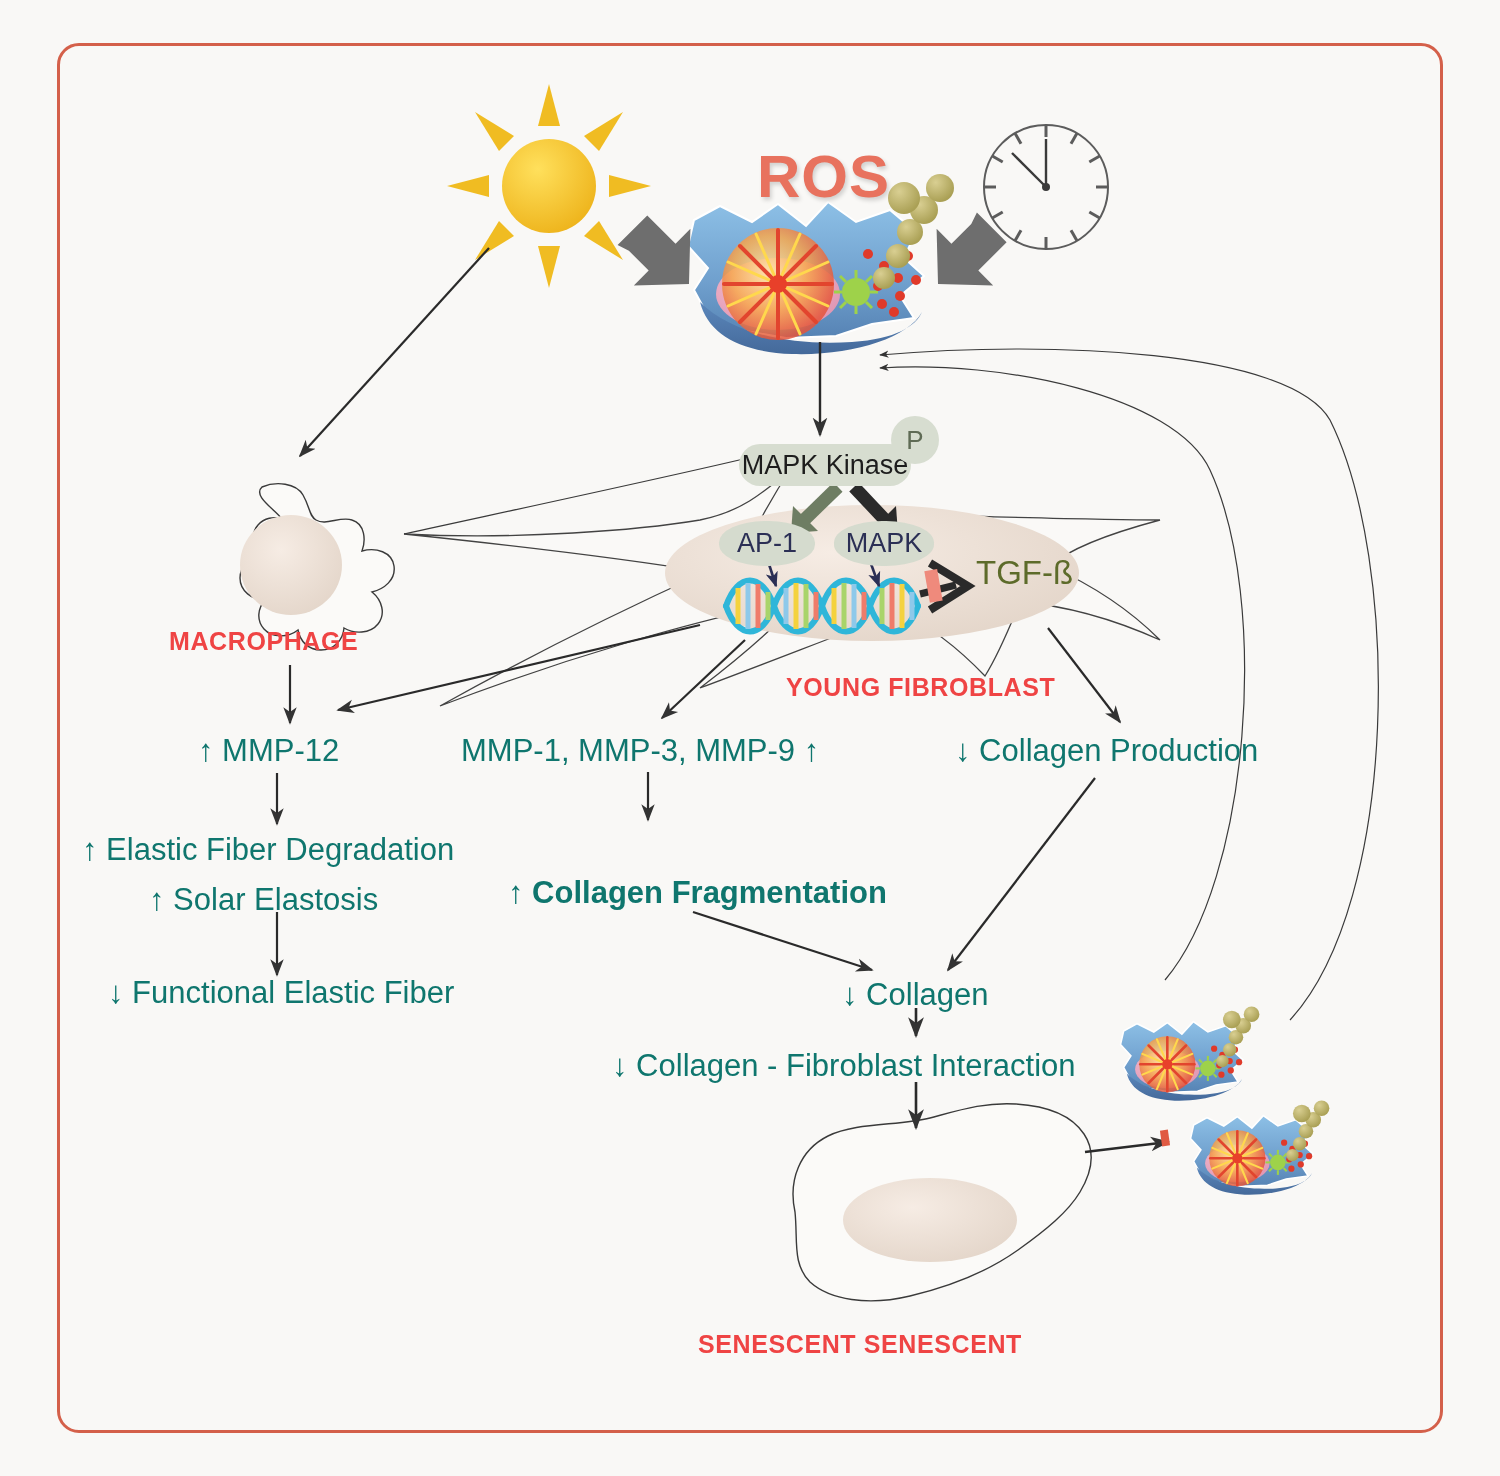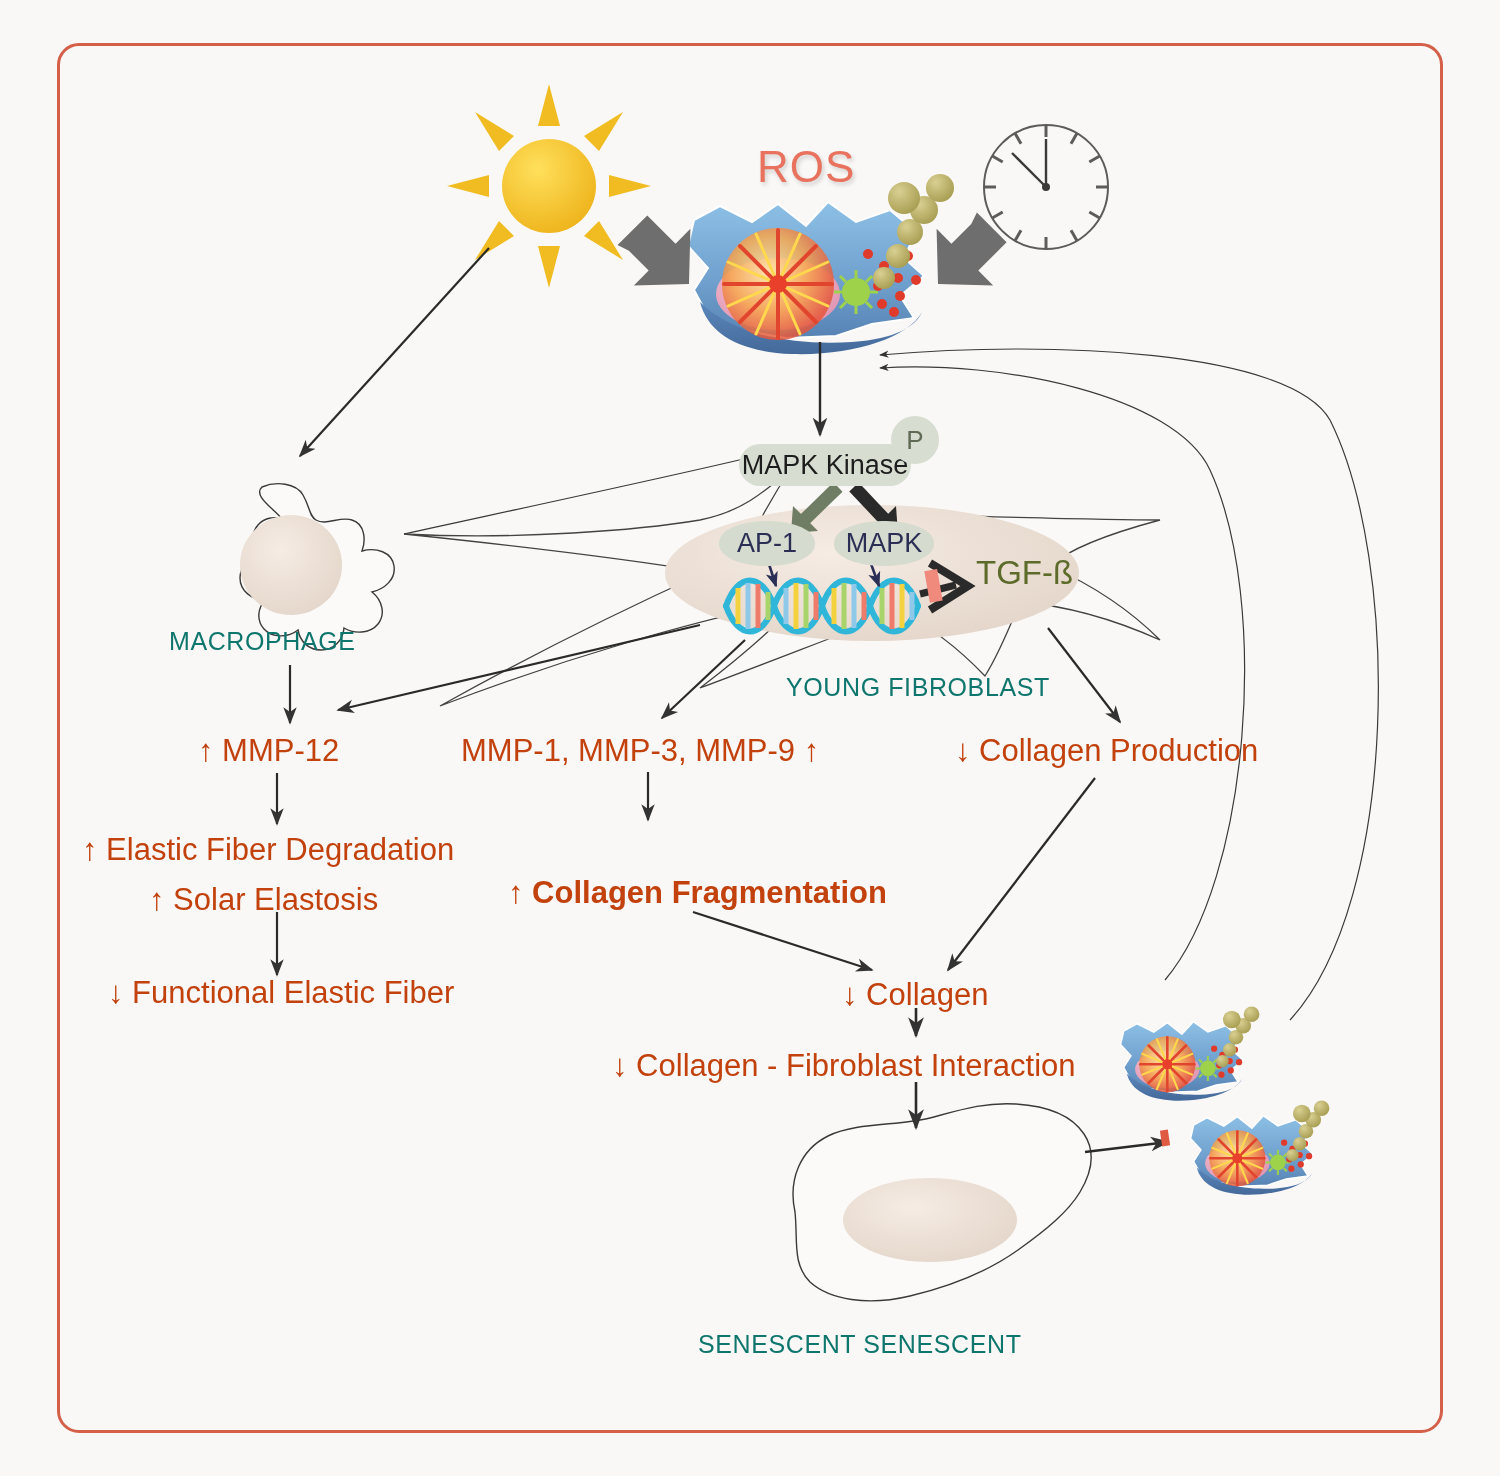--- a/index.html
+++ b/index.html
@@ -13,26 +13,26 @@
   #frame{
     position:absolute;left:57px;top:43px;
     width:1386px;height:1390px;
     border:3px solid #d4604a;
     border-radius:22px;
     background:#f9f8f6;
     box-sizing:border-box;
   }
   svg.layer{position:absolute;left:0;top:0;width:1500px;height:1476px;overflow:visible;}
   .lbl{position:absolute;white-space:nowrap;}
-  .cap{color:#0f766e;font-weight:normal;letter-spacing:.6px;}
-  .red{color:#c2410c;font-weight:400;}
+  .cap{color:#ef4444;font-weight:bold;letter-spacing:.6px;}
+  .red{color:#0f766e;font-weight:400;}
   .olive{color:#5d6b2a;}
   .navy{color:#2b2f55;}
   .ros{
-    color:#e8725e;font-weight:normal;font-size:44px;letter-spacing:1px;
+    color:#e8725e;font-weight:bold;font-size:60px;letter-spacing:1px;
     text-shadow:2px 3px 4px rgba(0,0,0,.16);
   }
   .nodebox{position:absolute;display:flex;align-items:center;justify-content:center;}
 </style>
 </head>
 <body>
 
 <div id="stage">
   <div id="frame"></div>
 

